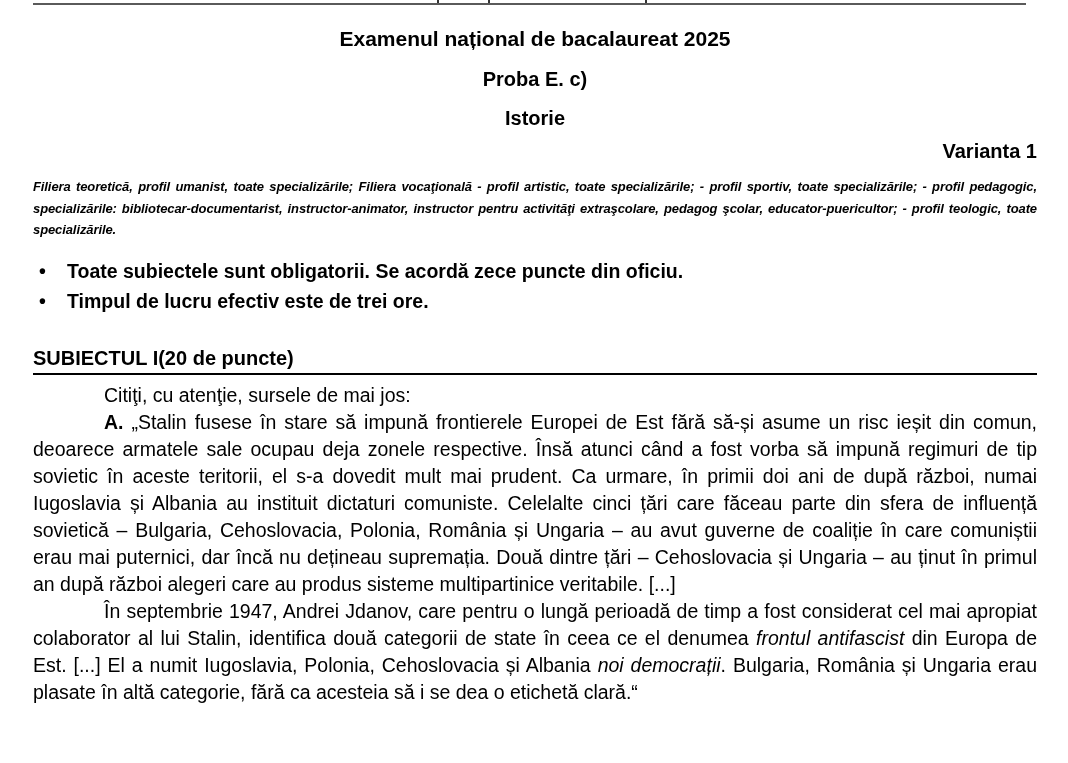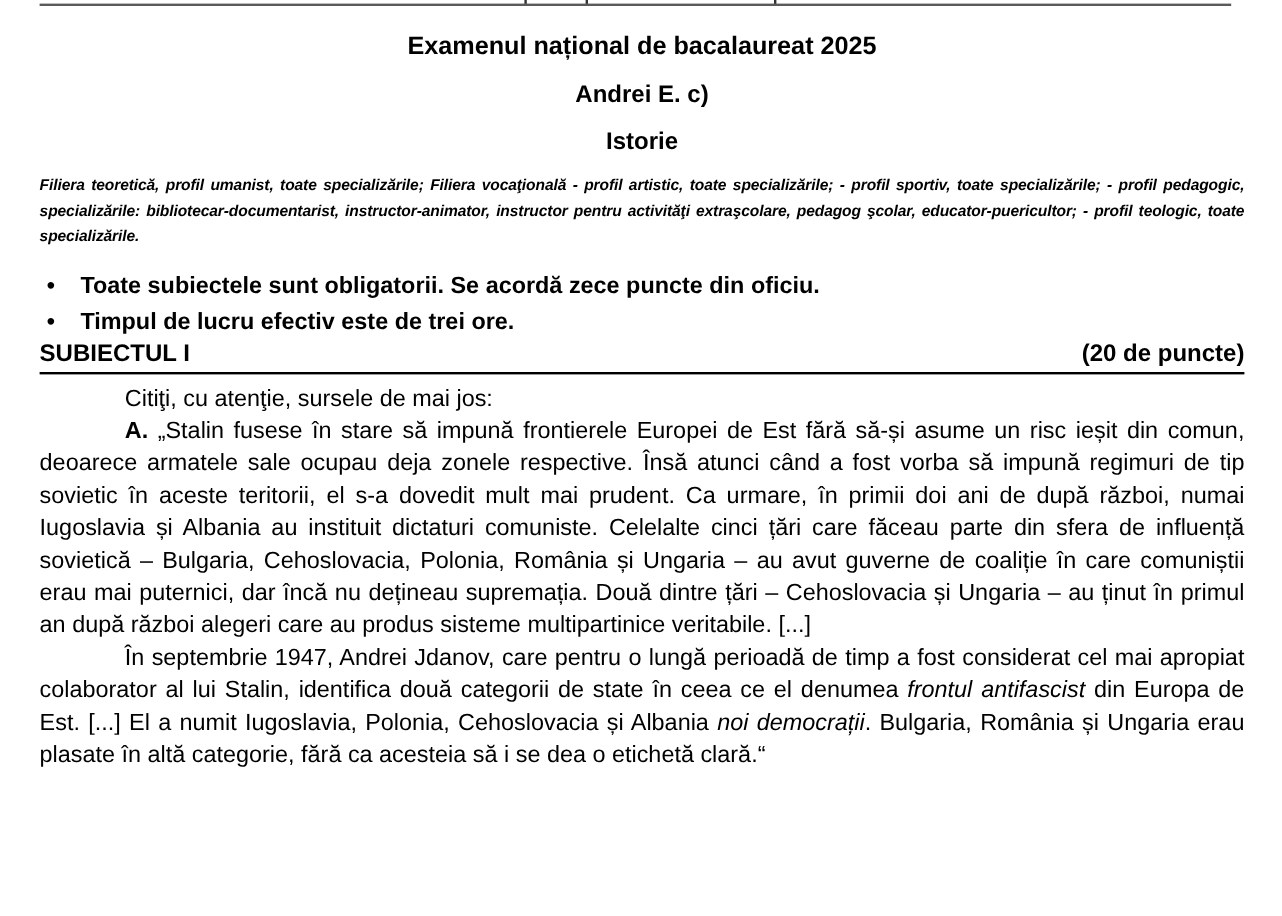--- a/index.html
+++ b/index.html
@@ -38,22 +38,23 @@
   .instructions li {
     position: relative;
     padding-left: 34px;
     font-size: 19.5px;
     font-weight: bold;
     line-height: 30px;
   }
   .bullet-dot { position: absolute; left: 6px; top: 0; }
 
   .section-row {
+    margin-top: 30px;
     display: flex;
-    justify-content: space-between;
+    justify-content: flex-start;
     align-items: baseline;
     font-size: 20px;
     font-weight: bold;
     line-height: 24px;
     border-bottom: 2.5px solid #000;
     padding-bottom: 3px;
   }
 
   .intro { margin-top: 7px; font-size: 19.5px; line-height: 27px; text-indent: 71px; }
 
@@ -79,22 +80,23 @@
 <div class="page">
 
   <div class="top-strip">
     <div class="tick tick-1"></div>
     <div class="tick tick-2"></div>
     <div class="tick tick-3"></div>
     <div class="top-rule"></div>
   </div>
 
   <div class="title">Examenul național de bacalaureat 2025</div>
-  <div class="proba">Andrei E. c)</div>
+  <div class="proba">Proba E. c)</div>
   <div class="subject">Istorie</div>
+  <div class="variant">Varianta 1</div>
 
   <div class="filiera">Filiera teoretică, profil umanist, toate specializările; Filiera vocaţională - profil artistic, toate specializările; - profil sportiv, toate specializările; - profil pedagogic, specializările: bibliotecar-documentarist, instructor-animator, instructor pentru activităţi extraşcolare, pedagog şcolar, educator-puericultor; - profil teologic, toate specializările.</div>
 
   <ul class="instructions">
     <li>
       <span class="bullet-dot">•</span>
       <span>Toate subiectele sunt obligatorii. Se acordă zece puncte din oficiu.</span>
     </li>
     <li>
       <span class="bullet-dot">•</span>

